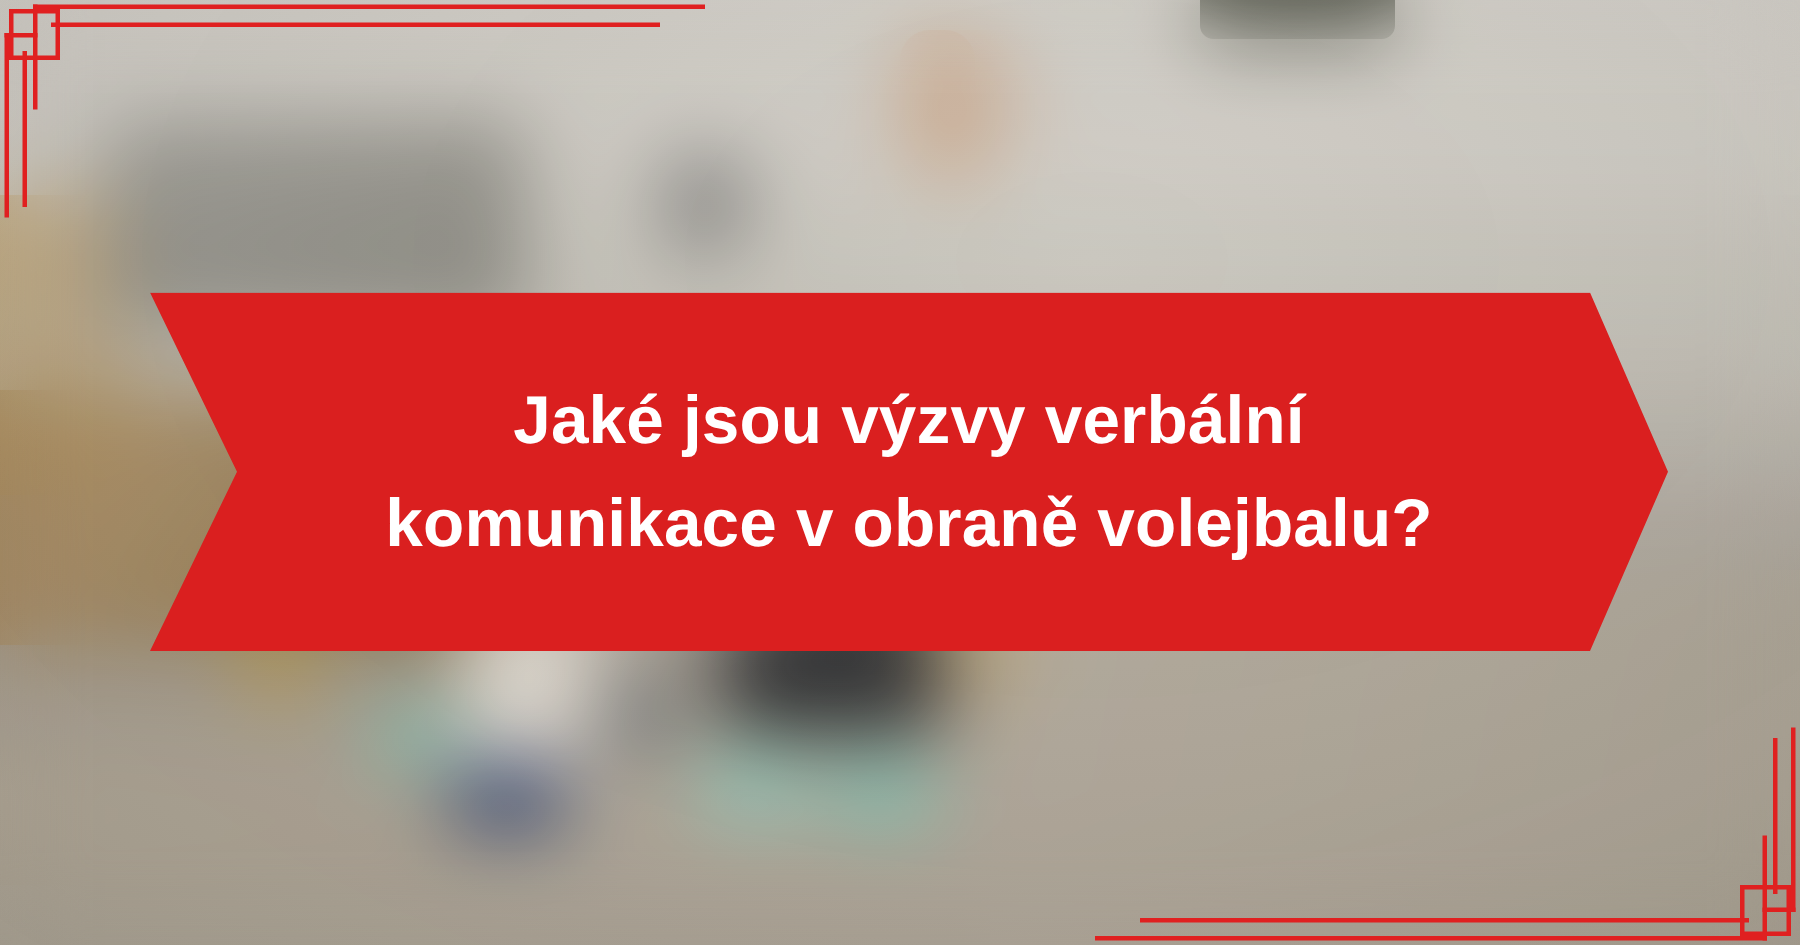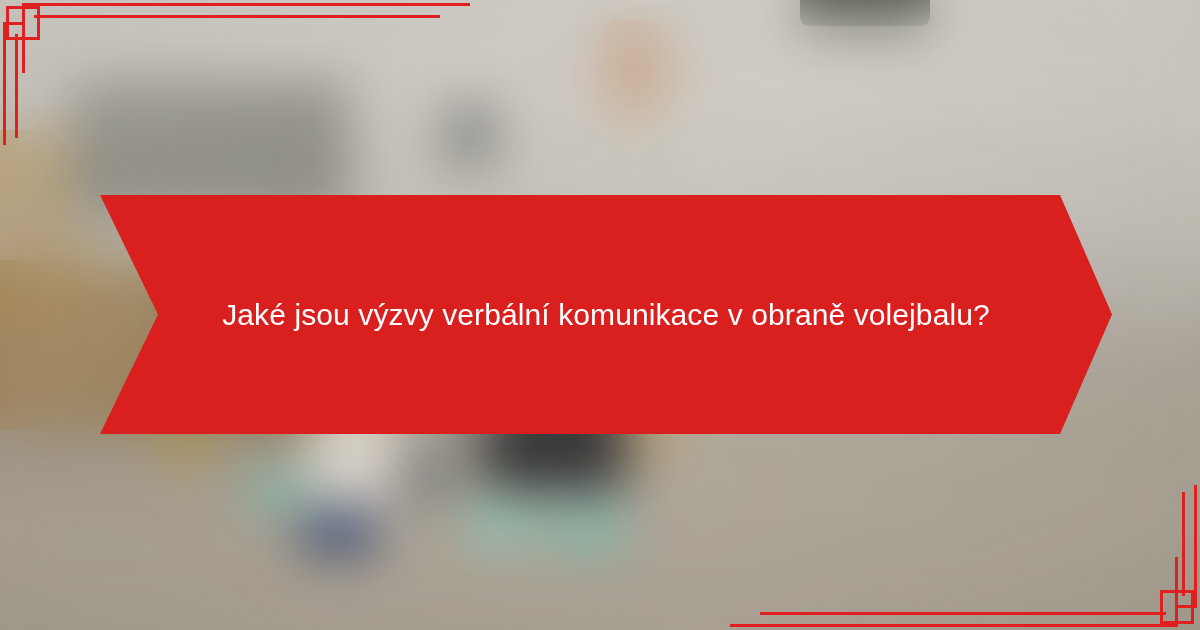--- a/index.html
+++ b/index.html
@@ -98,25 +98,25 @@
     position:absolute;
     left:100px;top:195px;width:1012px;height:239px;
     background:#DA1F1F;
     clip-path:polygon(0 0, 960px 0, 1012px 50%, 960px 100%, 0 100%, 58px 50%);
     display:flex;align-items:center;justify-content:center;
     box-sizing:border-box;
     padding:0 120px 0 120px;
   }
   .banner-text{
     color:#ffffff;
-    font-size:30px;
+    font-size:45px;
     line-height:1.52;
     text-align:center;
     letter-spacing:.1px;
-    font-weight:400;
+    font-weight:700;
     width:100%;
   }
 
   
   .orn{position:absolute;pointer-events:none;}
   .orn span{position:absolute;background:#E02020;display:block;}
 
   
   .orn-tl{left:0;top:0;width:470px;height:160px;}
   .orn-tl .sq-t{left:6px;top:6px;width:34px;height:3px;}

